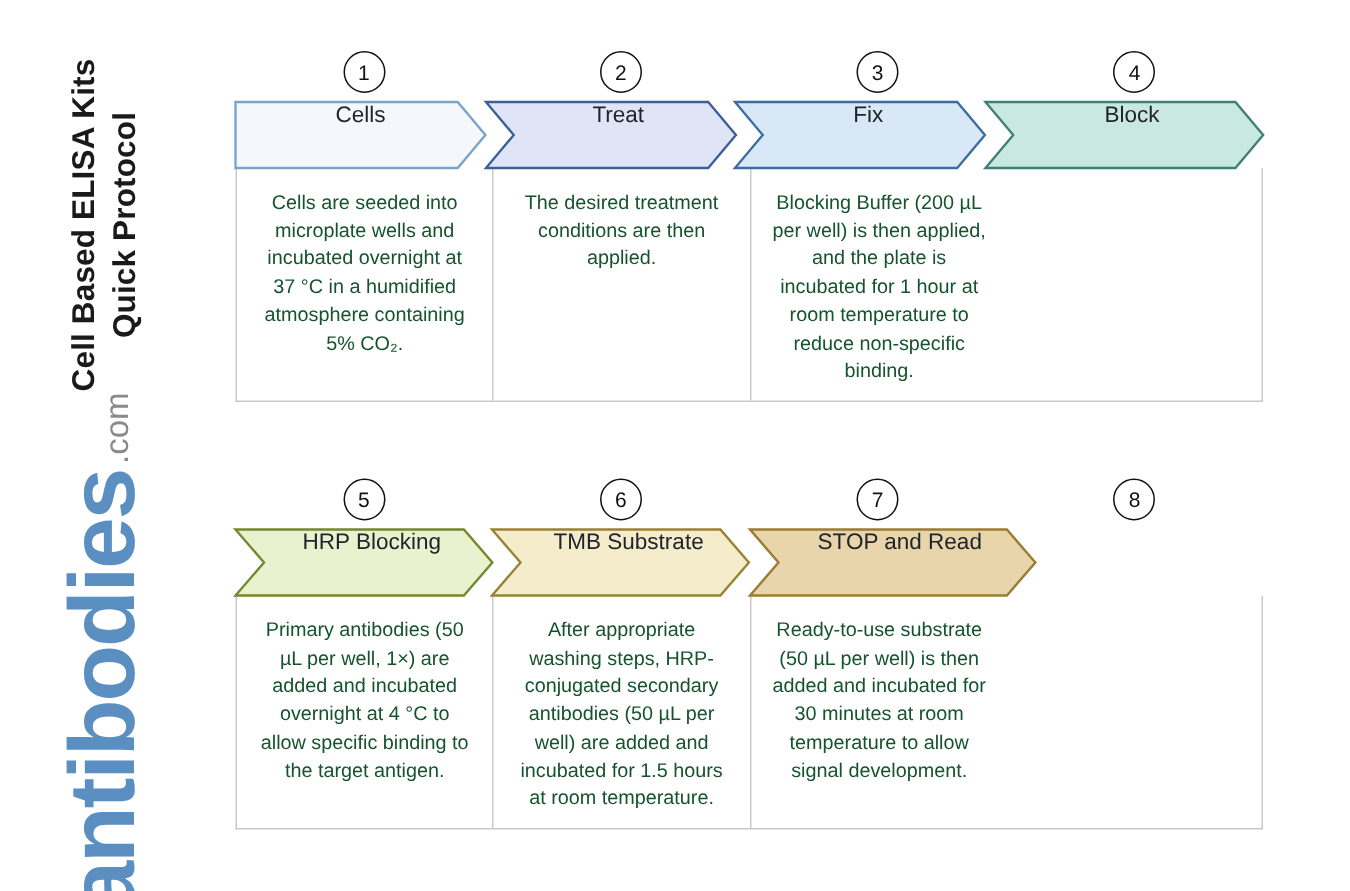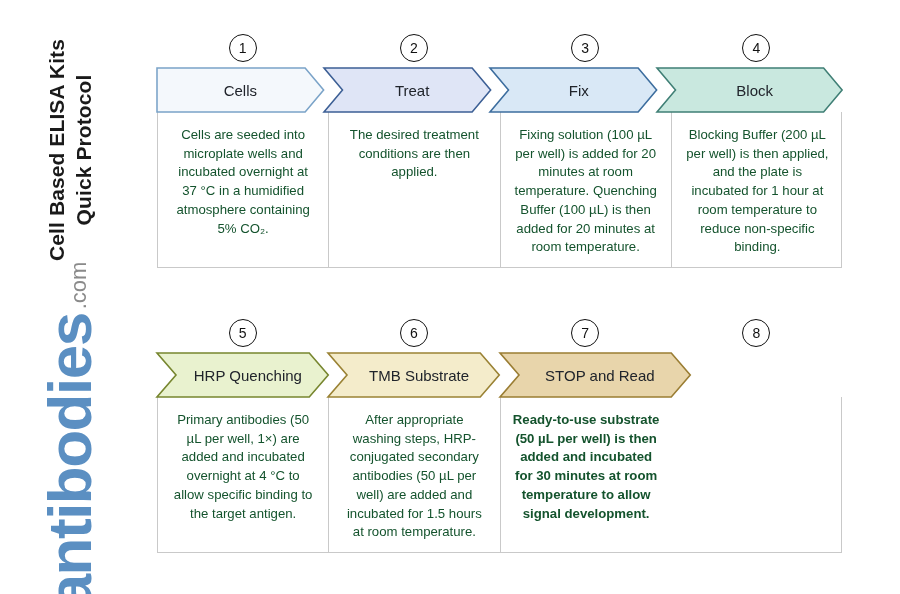--- a/index.html
+++ b/index.html
@@ -106,21 +106,20 @@
   .banner {
     position: relative;
     height: 44px;
     display: flex;
   }
   .chev {
     position: relative;
     height: 44px;
     box-sizing: border-box;
     display: flex;
-    align-items: center;
     justify-content: center;
     font-size: 15px;
     color: #20242b;
     text-align: center;
   }
   .chev span { position: relative; z-index: 2; }
   .chev svg {
     position: absolute;
     left: 0;
     top: 0;
@@ -206,41 +205,38 @@
       </div>
     </div>
   <div class="bodytable">
       <div class="bodycell" style="width: 171.25px; flex: 0 0 171.25px;">
         <p>Cells are seeded into microplate wells and incubated overnight at 37 °C in a humidified atmosphere containing 5% CO₂.</p>
       </div>
       <div class="bodycell" style="width: 171.25px; flex: 0 0 171.25px; text-align: center;">
         <p>The desired treatment conditions are then applied.</p>
       </div>
       <div class="bodycell" style="width: 171.25px; flex: 0 0 171.25px;">
-        <p>Fixing solution (100 µL per well) is added for 20 minutes at room temperature. Quenching Buffer (100 µL) is then added for 20 minutes at room temperature.</p>
-      </div>
-      <div class="bodycell" style="width: 171.25px; flex: 0 0 171.25px;">
         <p>Blocking Buffer (200 µL per well) is then applied, and the plate is incubated for 1 hour at room temperature to reduce non-specific binding.</p>
       </div>
     </div>
 </div>
 
 <div class="flow-section" id="section-2">
   <div class="numrow">
       <div class="numcircle" style="left: 71.625px;">5</div>
       <div class="numcircle" style="left: 242.875px;">6</div>
       <div class="numcircle" style="left: 414.125px;">7</div>
       <div class="numcircle" style="left: 585.375px;">8</div>
     </div>
   <div class="banner">
       <div class="chev" style="width: 171.25px; margin-left: 0px;">
         <svg viewBox="0 0 171.25 44" preserveAspectRatio="none">
           <polygon points="0,0 152.25,0 171.25,22 152.25,44 0,44 19,22" fill="#e9f2cf" stroke="#77862f" stroke-width="1.6" stroke-linejoin="miter"></polygon>
         </svg>
-        <span style="padding-left: 10.45px;">HRP Quenching</span>
+        <span style="padding-left: 10.45px;">HRP Blocking</span>
       </div>
       <div class="chev" style="width: 171.25px; margin-left: 0px;">
         <svg viewBox="0 0 171.25 44" preserveAspectRatio="none">
           <polygon points="0,0 152.25,0 171.25,22 152.25,44 0,44 19,22" fill="#f4eccb" stroke="#9a8234" stroke-width="1.6" stroke-linejoin="miter"></polygon>
         </svg>
         <span style="padding-left: 10.45px;">TMB Substrate</span>
       </div>
       <div class="chev" style="width: 190.25px; margin-left: 0px;">
         <svg viewBox="0 0 190.25 44" preserveAspectRatio="none">
           <polygon points="0,0 171.25,0 190.25,22 171.25,44 0,44 19,22" fill="#e8d5ab" stroke="#9a7d33" stroke-width="1.6" stroke-linejoin="miter"></polygon>
@@ -248,17 +244,17 @@
         <span style="padding-left: 10.45px;">STOP and Read</span>
       </div>
     </div>
   <div class="bodytable">
       <div class="bodycell" style="width: 171.25px; flex: 0 0 171.25px;">
         <p>Primary antibodies (50 µL per well, 1×) are added and incubated overnight at 4 °C to allow specific binding to the target antigen.</p>
       </div>
       <div class="bodycell" style="width: 171.25px; flex: 0 0 171.25px; text-align: center;">
         <p>After appropriate washing steps, HRP-conjugated secondary antibodies (50 µL per well) are added and incubated for 1.5 hours at room temperature.</p>
       </div>
-      <div class="bodycell" style="width: 171.25px; flex: 0 0 171.25px; font-weight: bold;">
+      <div class="bodycell" style="width: 171.25px; flex: 0 0 171.25px;">
         <p>Ready-to-use substrate (50 µL per well) is then added and incubated for 30 minutes at room temperature to allow signal development.</p>
       </div>
     </div>
 </div>
 
 </body></html>

